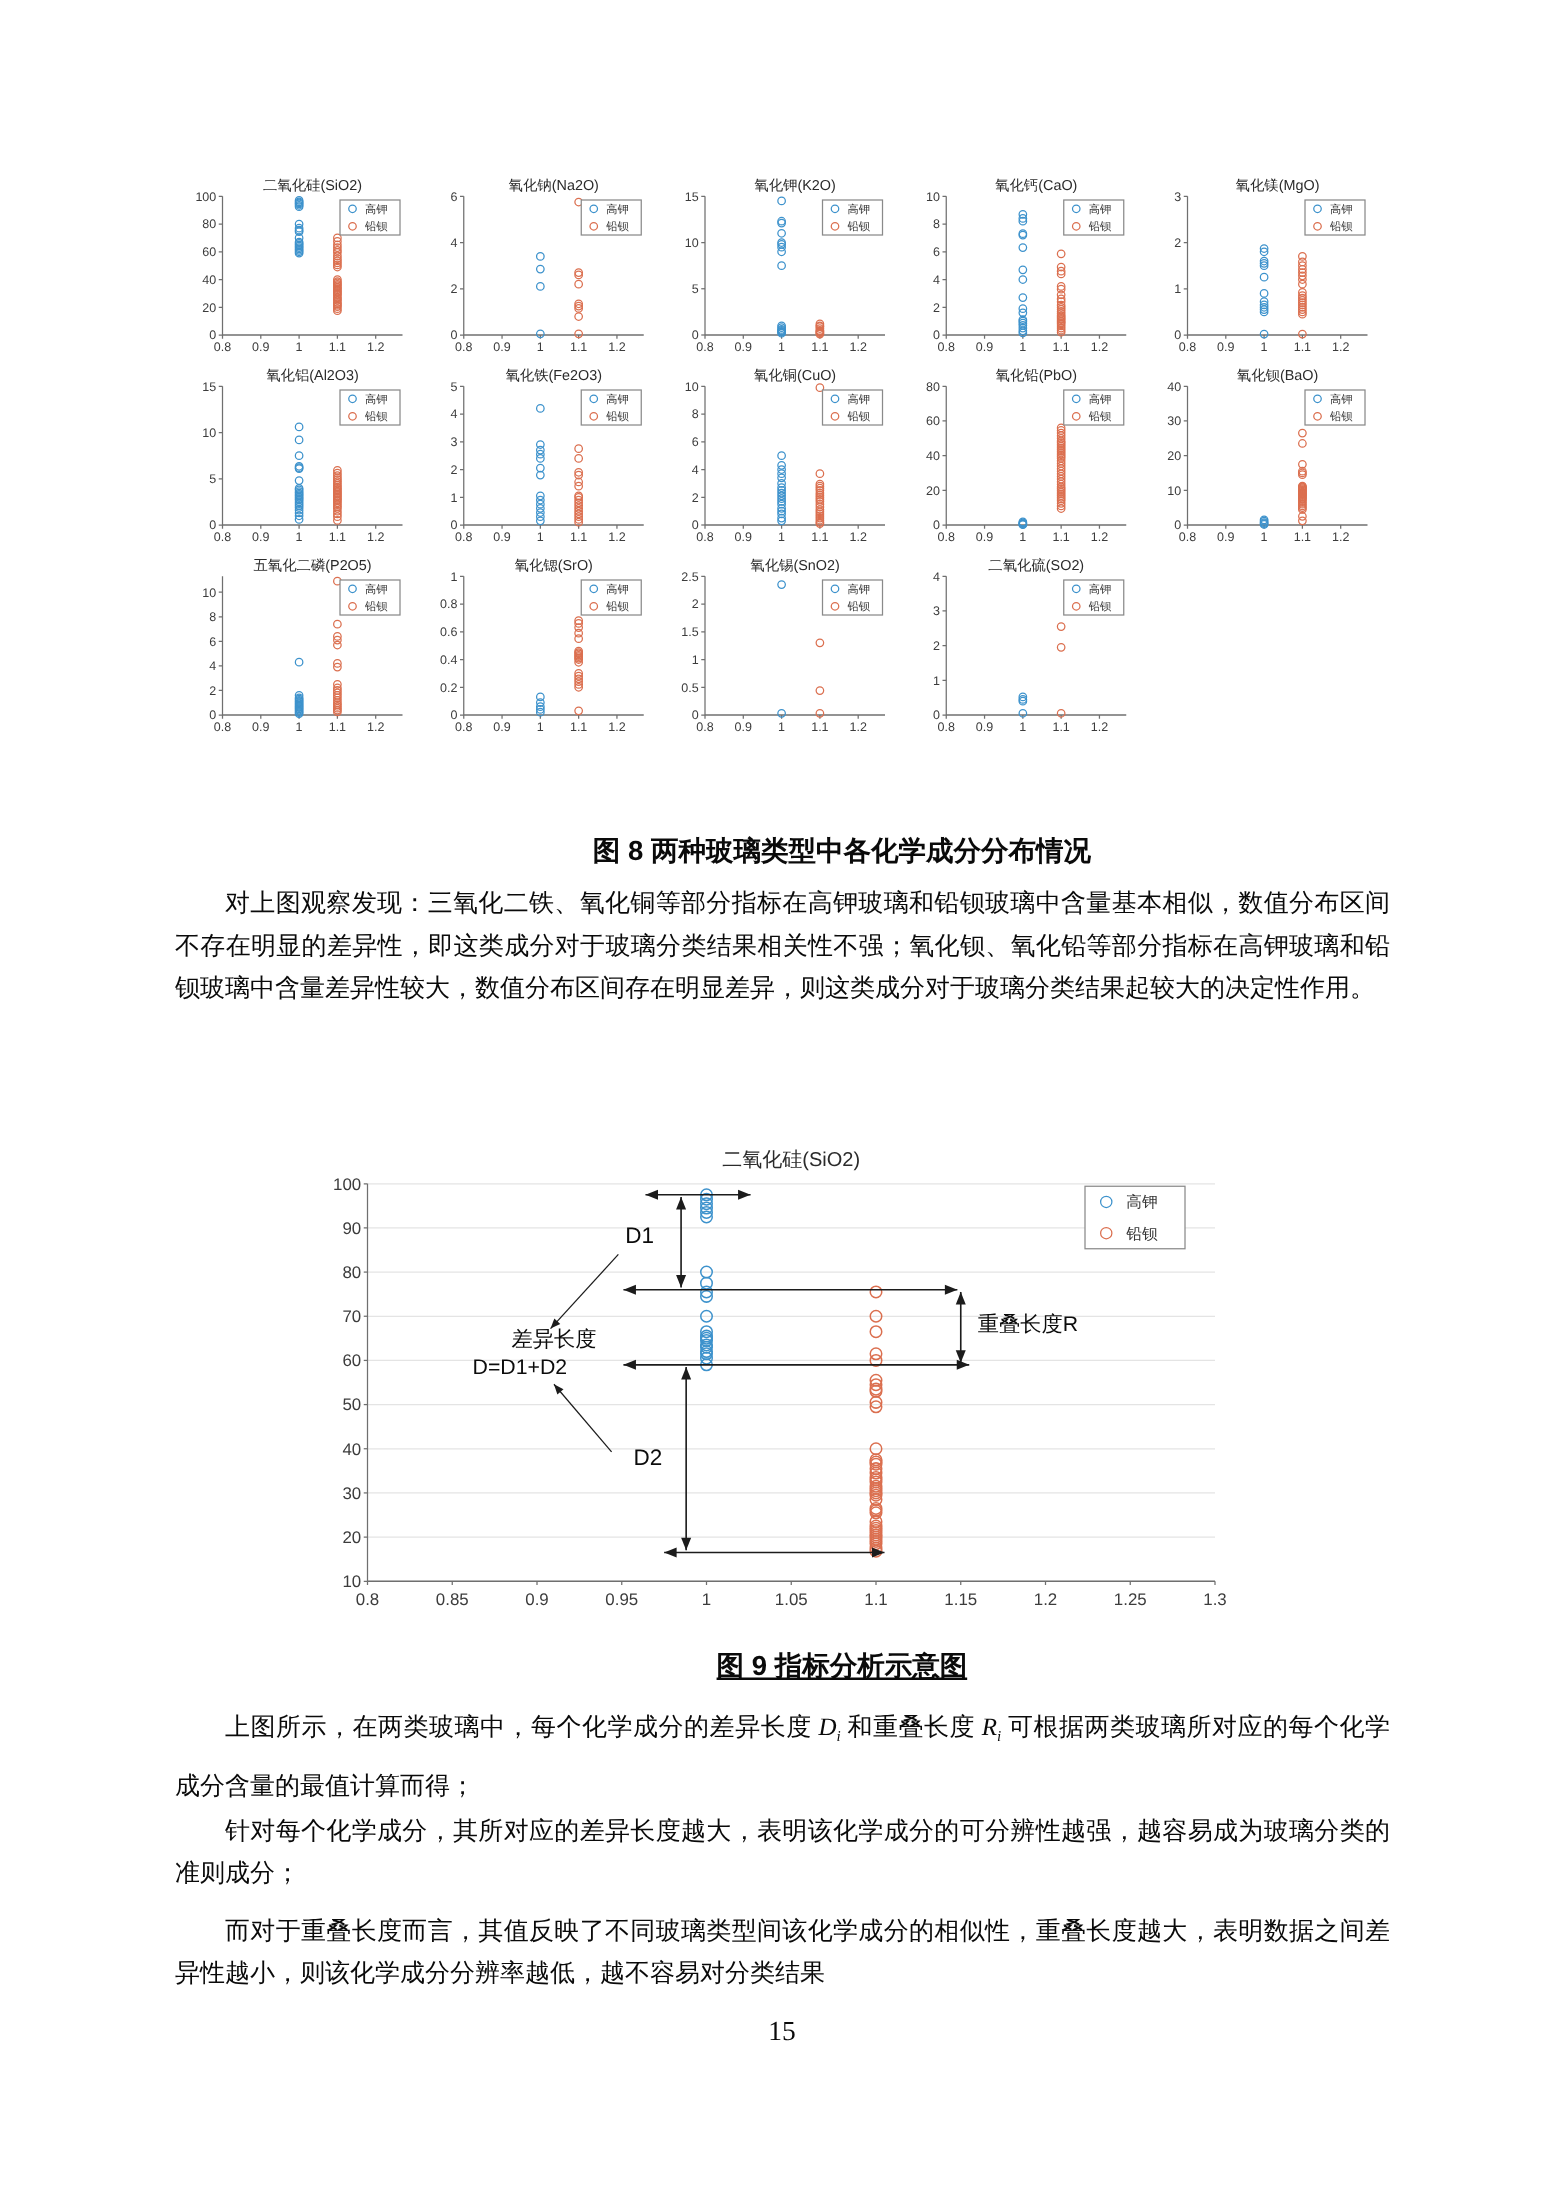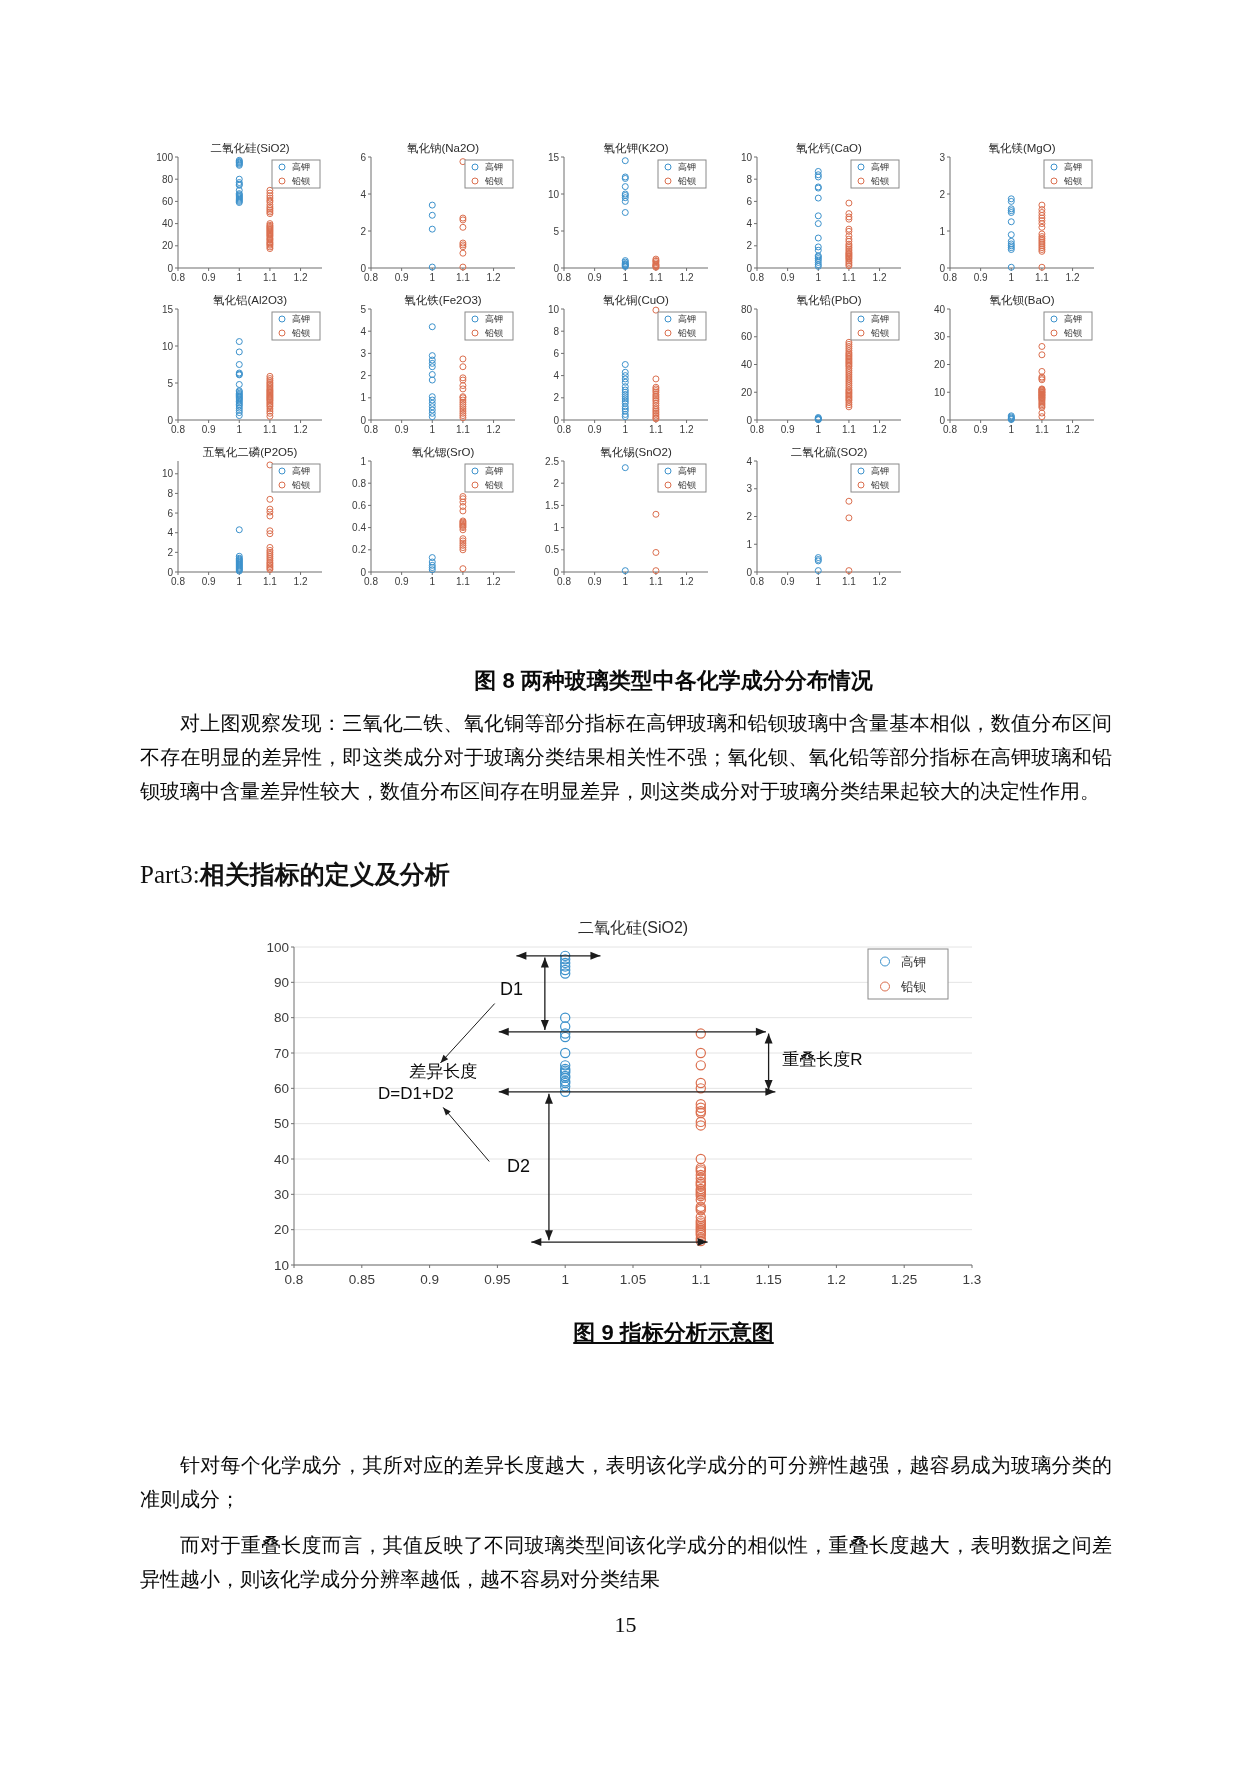--- a/index.html
+++ b/index.html
@@ -895,21 +895,20 @@
           <text x="150" y="30.15" font-size="9" fill="#333" font-family="&quot;Liberation Sans&quot;,&quot;DejaVu Sans&quot;,sans-serif">高钾</text>
           <circle cx="140" cy="41" r="3" fill="none" stroke="#DB6F4F" stroke-width="1"></circle>
           <text x="150" y="44.15" font-size="9" fill="#333" font-family="&quot;Liberation Sans&quot;,&quot;DejaVu Sans&quot;,sans-serif">铅钡</text>
         </svg></div>
   </div>
 
   <div class="caption cap8">图 8 两种玻璃类型中各化学成分分布情况</div>
 
   <p class="body-text para1">对上图观察发现：三氧化二铁、氧化铜等部分指标在高钾玻璃和铅钡玻璃中含量基本相似，数值分布区间不存在明显的差异性，即这类成分对于玻璃分类结果相关性不强；氧化钡、氧化铅等部分指标在高钾玻璃和铅钡玻璃中含量差异性较大，数值分布区间存在明显差异，则这类成分对于玻璃分类结果起较大的决定性作用。</p>
 
-  <h3 class="part3"><span>Part3:</span><span class="bold">相关指标的定义及分析</span></h3>
 
   <div class="fig9"><svg width="800" height="398" viewBox="0 0 800 398">
         <line x1="66" y1="362" x2="744" y2="362" stroke="#e4e4e4" stroke-width="1"></line>
         <line x1="66" y1="326.66666666666663" x2="744" y2="326.66666666666663" stroke="#e4e4e4" stroke-width="1"></line>
         <line x1="66" y1="291.33333333333337" x2="744" y2="291.33333333333337" stroke="#e4e4e4" stroke-width="1"></line>
         <line x1="66" y1="256" x2="744" y2="256" stroke="#e4e4e4" stroke-width="1"></line>
         <line x1="66" y1="220.66666666666669" x2="744" y2="220.66666666666669" stroke="#e4e4e4" stroke-width="1"></line>
         <line x1="66" y1="185.33333333333331" x2="744" y2="185.33333333333331" stroke="#e4e4e4" stroke-width="1"></line>
         <line x1="66" y1="150" x2="744" y2="150" stroke="#e4e4e4" stroke-width="1"></line>
         <line x1="66" y1="114.66666666666666" x2="744" y2="114.66666666666666" stroke="#e4e4e4" stroke-width="1"></line>
@@ -1054,20 +1053,21 @@
         <polygon points="215.15999999999997,204.41333333333336 222.78598383061183,208.42386579364913 217.91637969781146,212.57681120501846" fill="#1c1c1c"></polygon>
         <text x="272.11199999999985" y="91.69999999999999" font-size="18" fill="#0c0c0c" font-family="&quot;Liberation Sans&quot;,&quot;DejaVu Sans&quot;,sans-serif">D1</text>
         <text x="278.8919999999999" y="269.0733333333334" font-size="18" fill="#0c0c0c" font-family="&quot;Liberation Sans&quot;,&quot;DejaVu Sans&quot;,sans-serif">D2</text>
         <text x="181.25999999999993" y="173.67333333333335" font-size="17" fill="#0c0c0c" font-family="&quot;Liberation Sans&quot;,&quot;DejaVu Sans&quot;,sans-serif">差异长度</text>
         <text x="150.07199999999992" y="195.93333333333334" font-size="17" fill="#0c0c0c" font-family="&quot;Liberation Sans&quot;,&quot;DejaVu Sans&quot;,sans-serif">D=D1+D2</text>
         <text x="554.1599999999999" y="162.01333333333335" font-size="17" fill="#0c0c0c" font-family="&quot;Liberation Sans&quot;,&quot;DejaVu Sans&quot;,sans-serif">重叠长度R</text>
       </svg></div>
 
   <div class="caption cap9">图 9 指标分析示意图</div>
 
+  <p class="body-text para2"><span>上图所示，在两类玻璃中，每个化学成分的差异长度 </span><i class="math">D</i><sub class="math">i</sub><span> 和重叠长度 </span><i class="math">R</i><sub class="math">i</sub><span> 可根据两类玻璃所对应的每个化学成分含量的最值计算而得；</span></p>
 
   <p class="body-text para4">而对于重叠长度而言，其值反映了不同玻璃类型间该化学成分的相似性，重叠长度越大，表明数据之间差异性越小，则该化学成分分辨率越低，越不容易对分类结果</p>
 
   <p class="body-text para3">针对每个化学成分，其所对应的差异长度越大，表明该化学成分的可分辨性越强，越容易成为玻璃分类的准则成分；</p>
 
   <div class="pagenum">15</div>
 
 </div>
 
 </body></html>

